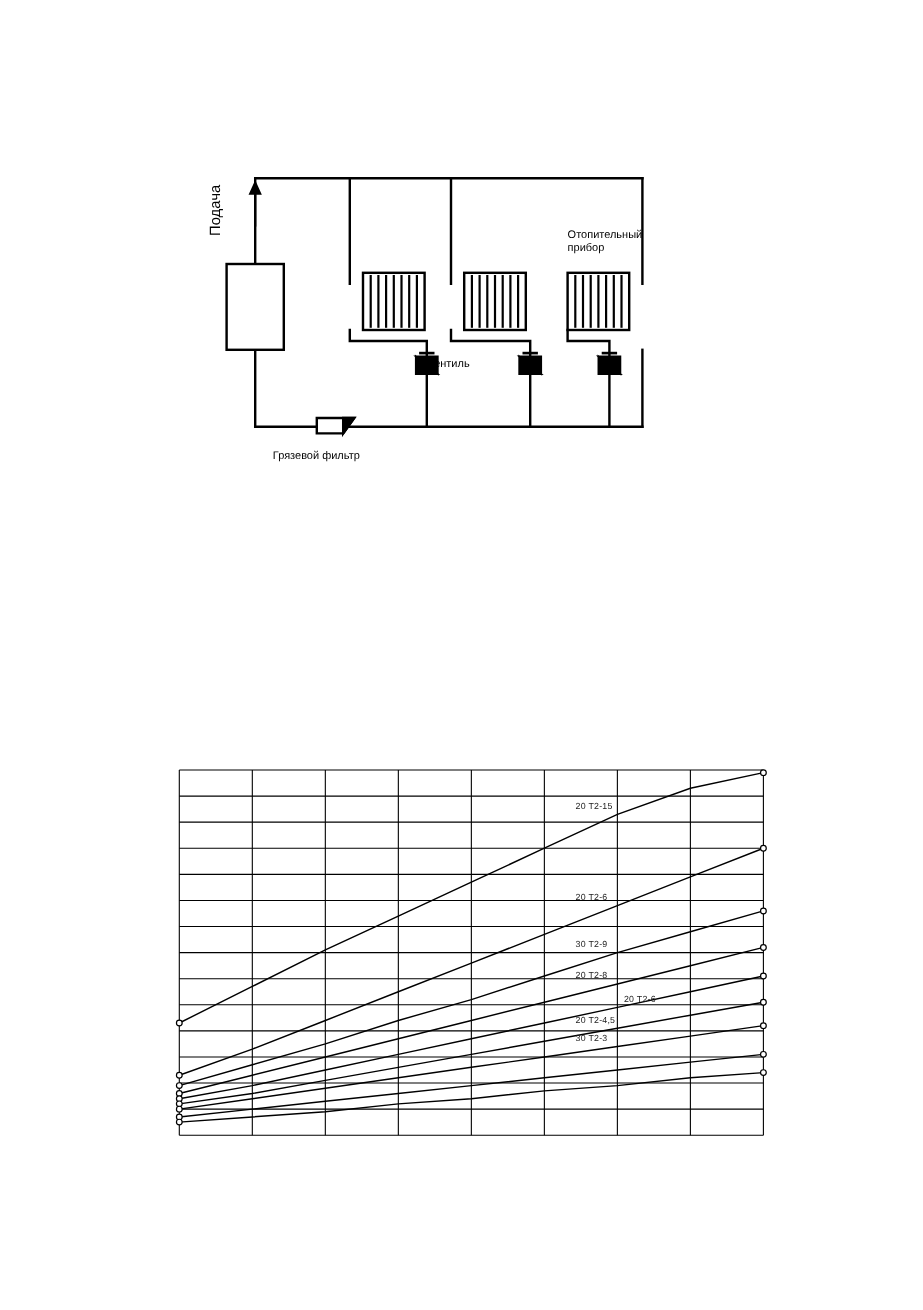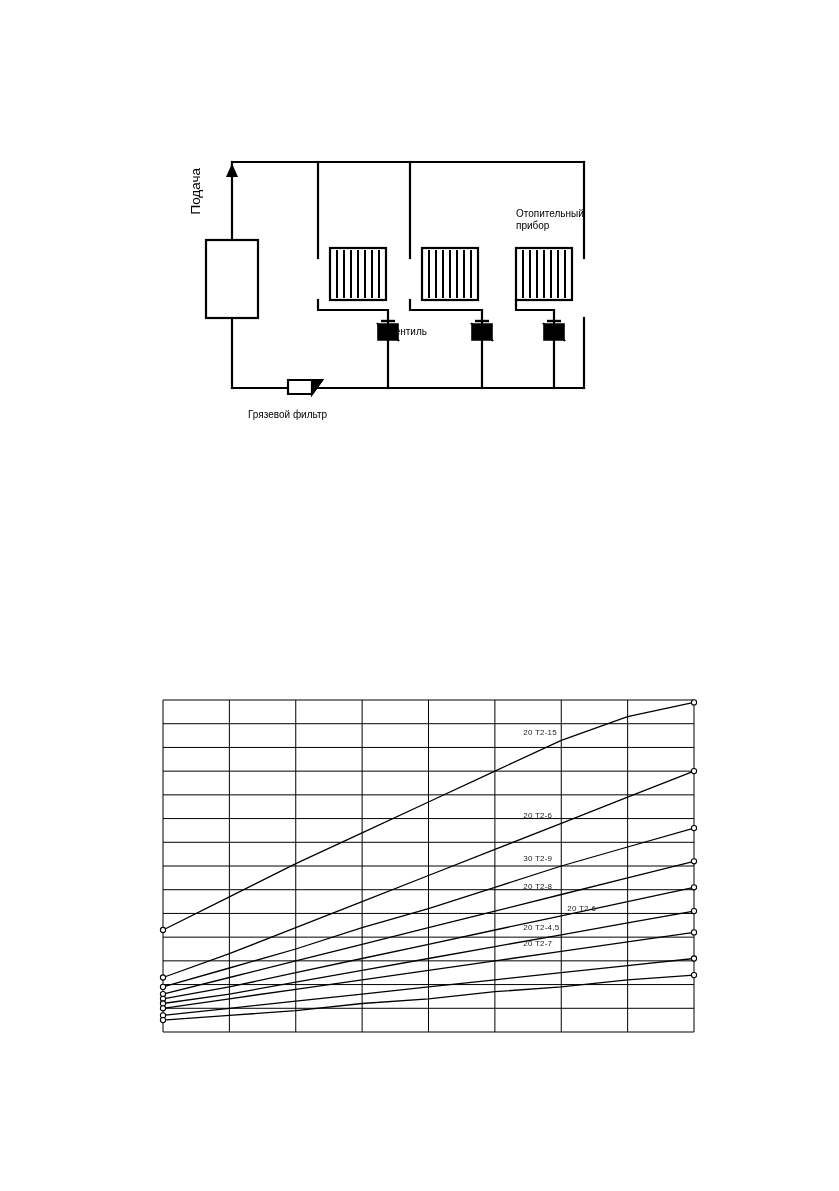--- a/index.html
+++ b/index.html
@@ -198,18 +198,18 @@
         </g>
     </svg>
 
     <div id="series-labels">
         <div class="series-lbl" style="left: 523.25px; top: 68.3143px;">20 Т2-15</div>
         <div class="series-lbl" style="left: 523.25px; top: 151.314px;">20 Т2-6</div>
         <div class="series-lbl" style="left: 523.25px; top: 194px;">30 Т2-9</div>
         <div class="series-lbl" style="left: 523.25px; top: 222.457px;">20 Т2-8</div>
         <div class="series-lbl" style="left: 523.25px; top: 243.8px; margin-left: 44px;">20 Т2-6</div>
         <div class="series-lbl" style="left: 523.25px; top: 262.771px; text-align: right;">20 Т2-4,5</div>
-        <div class="series-lbl" style="left: 523.25px; top: 279.371px;">20 Т2-7</div>
+        <div class="series-lbl" style="left: 523.25px; top: 279.371px;">30 Т2-3</div>
       </div>
 
   </div>
 
 </div>
 
 </body></html>

